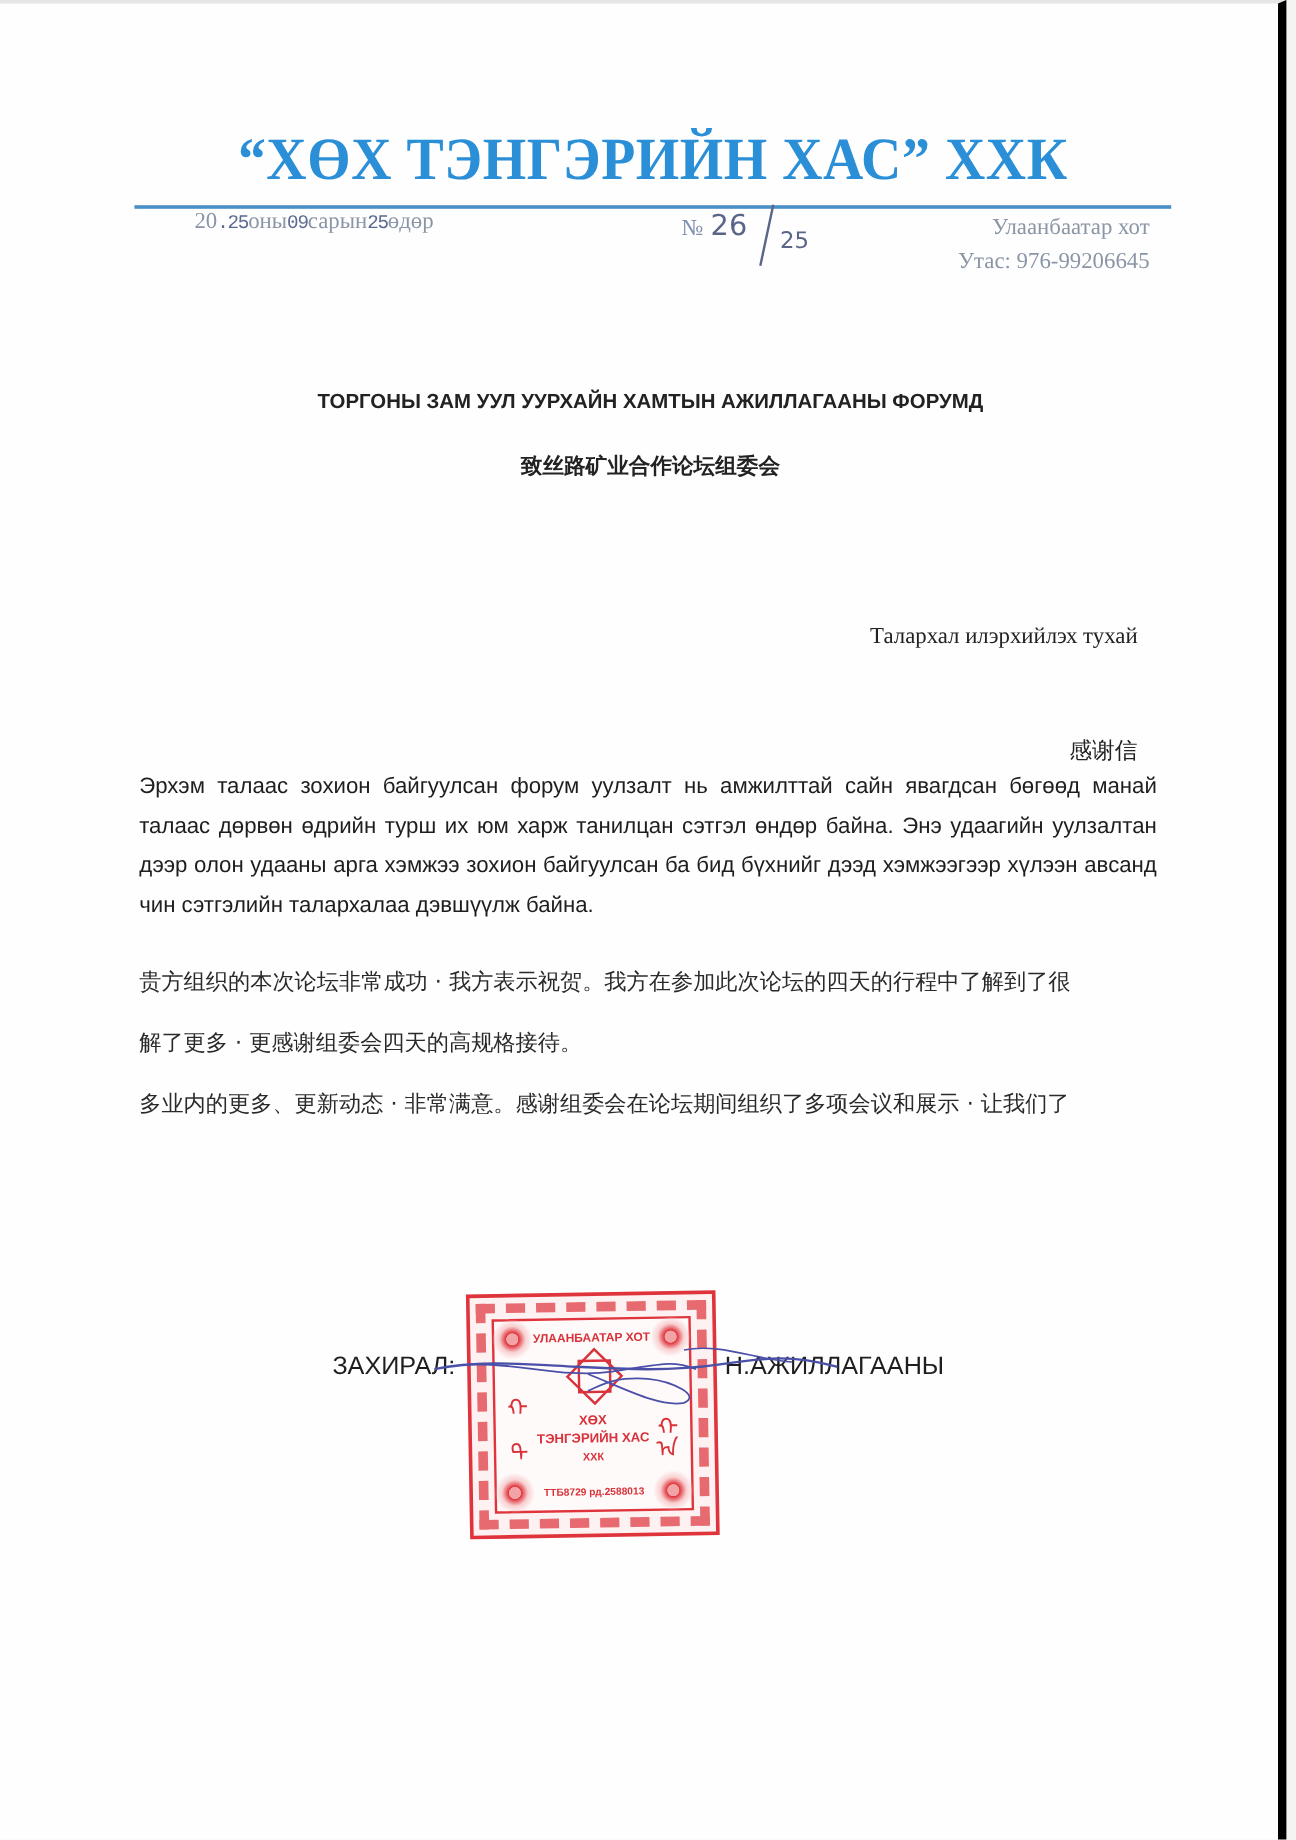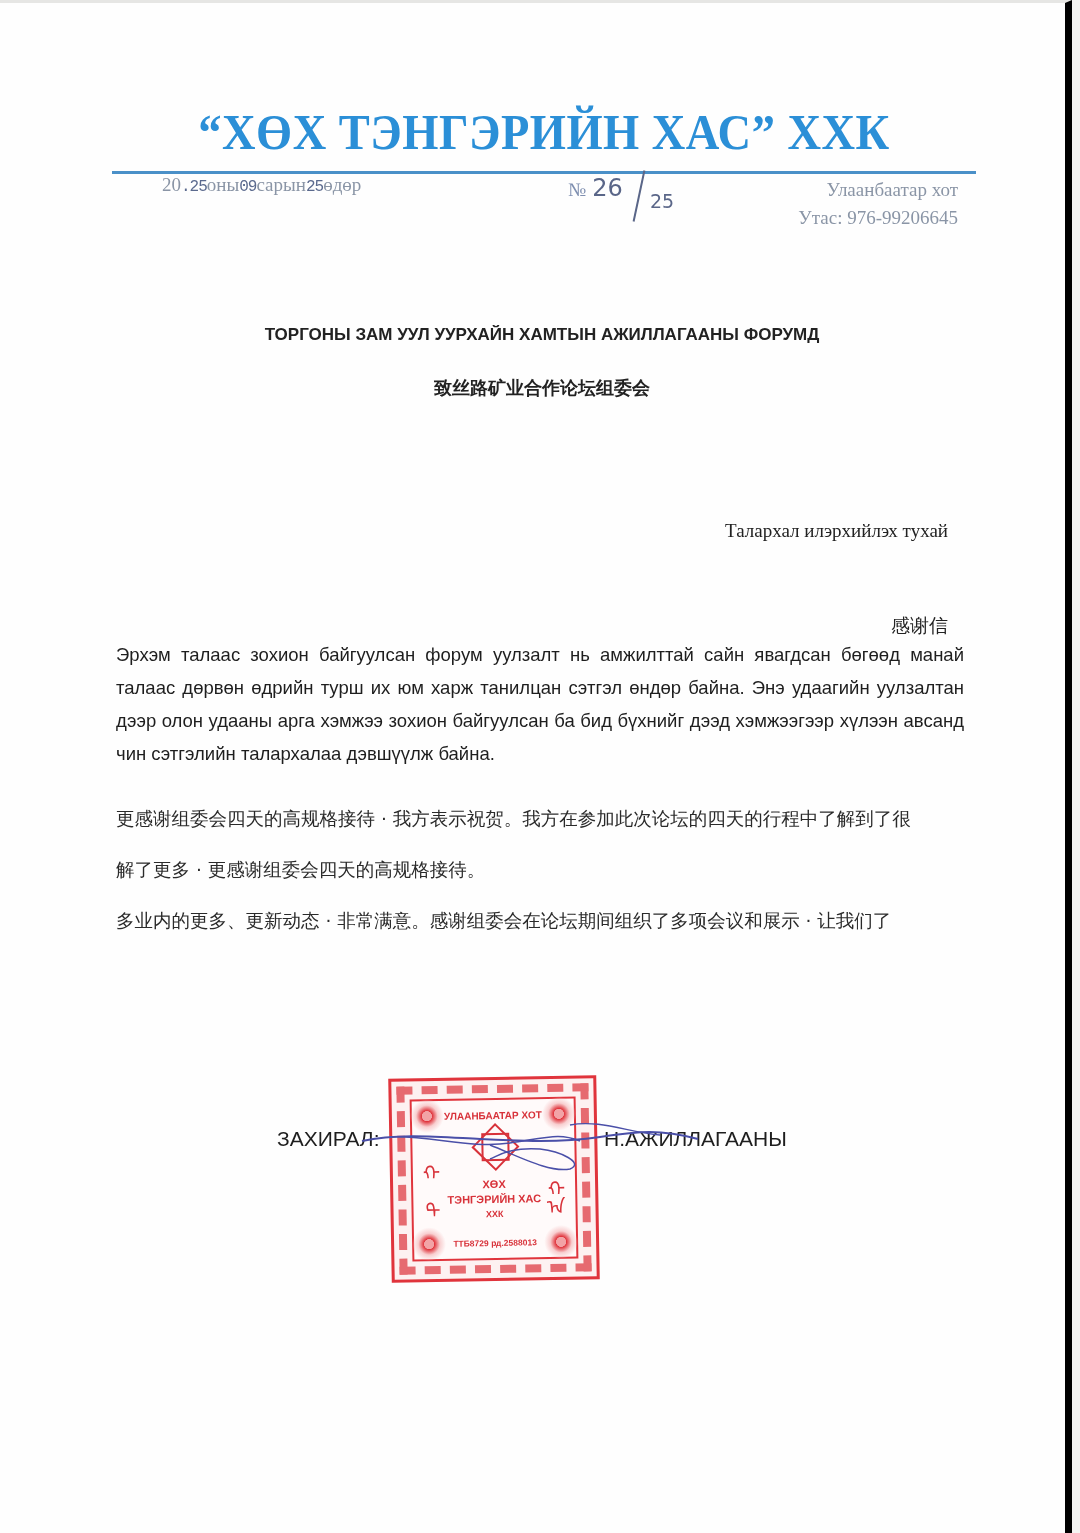--- a/index.html
+++ b/index.html
@@ -114,21 +114,21 @@
 
   <div class="recipient rec-mn">ТОРГОНЫ ЗАМ УУЛ УУРХАЙН ХАМТЫН АЖИЛЛАГААНЫ ФОРУМД</div>
   <div class="recipient rec-zh">致丝路矿业合作论坛组委会</div>
 
   <div class="subject subj-mn">Талархал илэрхийлэх тухай</div>
   <div class="subject subj-zh">感谢信</div>
 
   <div class="para-mn">Эрхэм талаас зохион байгуулсан форум уулзалт нь амжилттай сайн явагдсан бөгөөд манай талаас дөрвөн өдрийн турш их юм харж танилцан сэтгэл өндөр байна. Энэ удаагийн уулзалтан дээр олон удааны арга хэмжээ зохион байгуулсан ба бид бүхнийг дээд хэмжээгээр хүлээн авсанд чин сэтгэлийн талархалаа дэвшүүлж байна.</div>
 
   <div class="para-zh">
-    <div>更感谢组委会四天的高规格接待 · 我方表示祝贺。我方在参加此次论坛的四天的行程中了解到了很</div>
+    <div>贵方组织的本次论坛非常成功 · 我方表示祝贺。我方在参加此次论坛的四天的行程中了解到了很</div>
     <div>解了更多 · 更感谢组委会四天的高规格接待。</div>
     <div>多业内的更多、更新动态 · 非常满意。感谢组委会在论坛期间组织了多项会议和展示 · 让我们了</div>
   </div>
 
   <div class="stamp">
     <div class="inner1"></div>
     <div class="inner2"></div>
     <div class="corner c1"></div>
     <div class="corner c2"></div>
     <div class="corner c3"></div>

